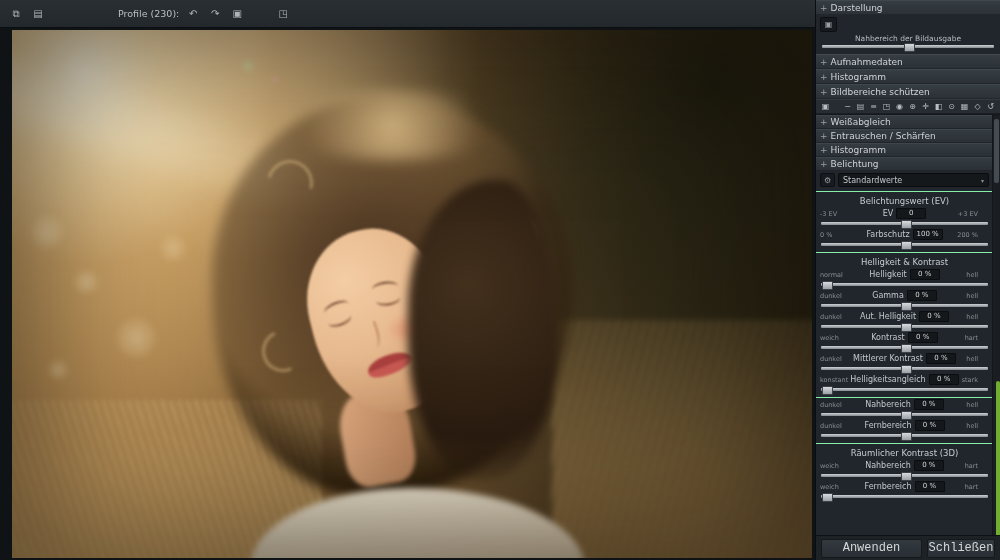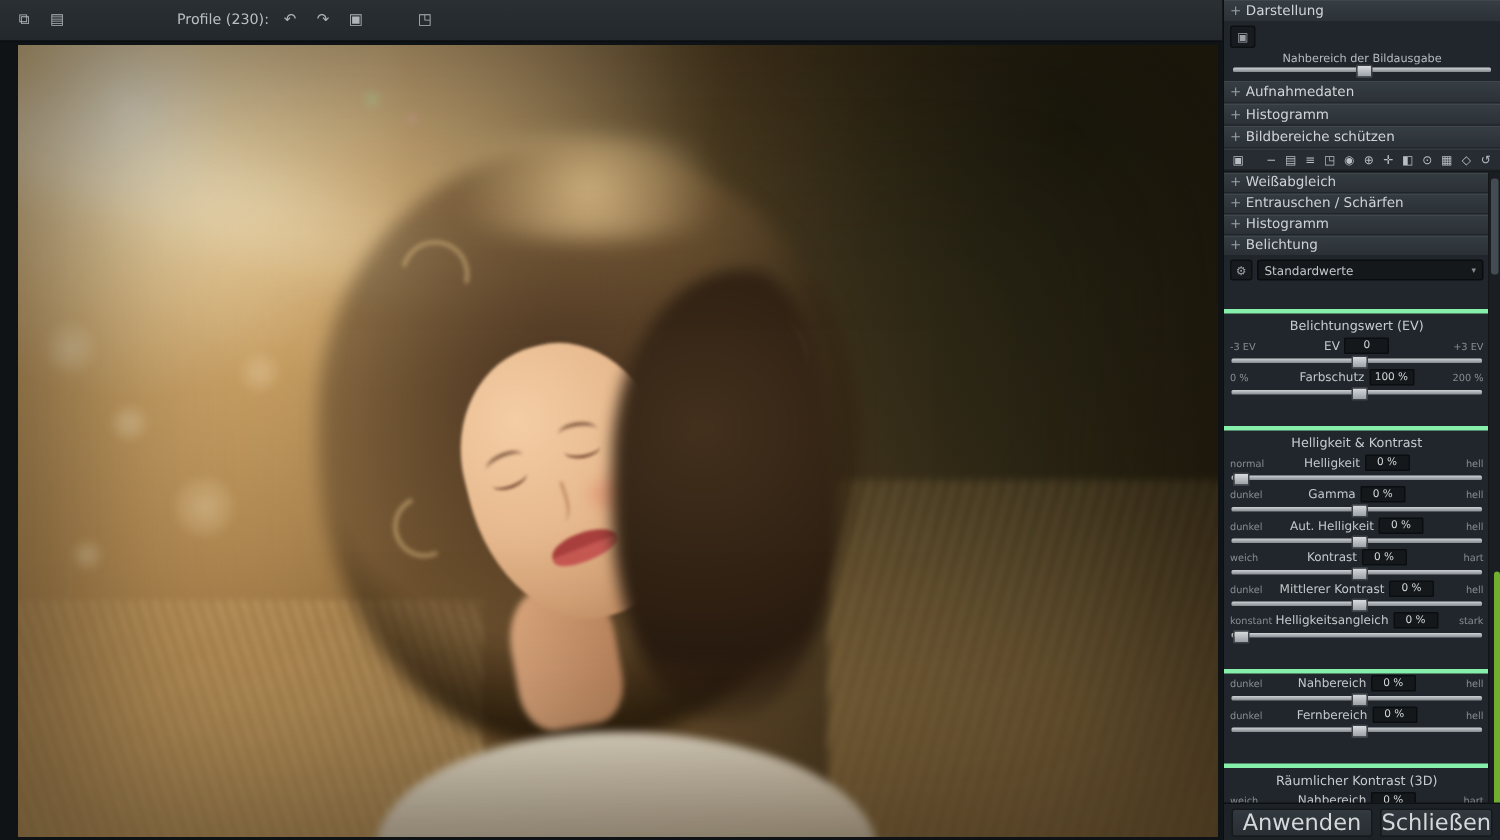--- a/index.html
+++ b/index.html
@@ -107,41 +107,41 @@
   .modules{position:absolute;left:0;top:0;right:7px;bottom:0;overflow:hidden;}
   .mod-head{height:12px;display:flex;align-items:center;padding:0 4px;font-size:9px;
     background:linear-gradient(#343b41,#2a3036);border-top:1px solid #3e454b;border-bottom:1px solid #20252a;
     color:#ced2d6;cursor:default;}
   .preset-row{display:flex;align-items:center;gap:3px;padding:2px 4px;}
   .gear-btn{width:13px;height:12px;background:#171b1f;border:1px solid #0d1013;border-radius:2px;
     color:#9aa0a5;font-size:8px;display:flex;align-items:center;justify-content:center;}
   .preset-select{flex:1;height:12px;background:#14181b;border:1px solid #0a0d0f;border-radius:2px;
     display:flex;align-items:center;padding:0 4px;font-size:8px;color:#c2c7cb;}
   .preset-select .caret{margin-left:auto;font-size:6px;color:#868c91;}
-  .group{border-top:3px solid #86efac;margin-top:17px;padding-top:1px;}
+  .group{border-top:1px solid #86efac;margin-top:2px;padding-top:1px;}
   .group:first-of-type{border-top:none;}
   .group-title{text-align:center;font-size:8.5px;color:#c6cbcf;padding:3px 0 2px;}
   .srow{position:relative;height:21px;margin:0 3px;}
   .lab-l{position:absolute;left:1px;top:2px;font-size:6.5px;color:#878d92;}
-  .lab-r{position:absolute;right:1px;top:2px;font-size:6.5px;color:#878d92;}
+  .lab-r{position:absolute;right:12px;top:2px;font-size:6.5px;color:#878d92;}
   .mid{position:absolute;left:0;right:0;top:0;height:11px;display:flex;justify-content:center;
     align-items:center;gap:3px;font-size:8px;color:#c3c8cc;}
   .valbox{min-width:28px;height:9px;background:#15181b;border:1px solid #0b0e10;color:#d3d7da;
     font-size:7px;text-align:center;line-height:9px;border-radius:1px;}
   .track{position:absolute;left:2px;right:2px;top:14px;height:3px;border-radius:1px;
     background:linear-gradient(#cfd3d6,#83898e);}
   .handle{position:absolute;top:-2px;width:9px;height:7px;margin-left:-4px;
     background:linear-gradient(#d8dbde,#9aa0a5);border:1px solid #3c4247;border-radius:1px;}
   .scrollbar{position:absolute;right:0;top:0;bottom:0;width:7px;background:#1a1e22;border-left:1px solid #14171a;}
   .scroll-thumb{position:absolute;left:1px;right:1px;top:4px;height:64px;background:#444c53;border-radius:2px;}
   .green-ind{position:absolute;right:0;width:4px;top:266px;height:156px;border-radius:2px;}
   .footer{height:24px;flex:0 0 24px;display:flex;align-items:center;gap:5px;padding:0 5px;
     background:#1d2226;border-top:1px solid #0e1114;}
   .btn{height:17px;background:linear-gradient(#32393f,#282e33);border:1px solid #15191c;border-radius:2px;
-    color:#d4d8db;font-size:15px;display:flex;align-items:center;justify-content:center;cursor:default;}
+    color:#d4d8db;font-size:12px;display:flex;align-items:center;justify-content:center;cursor:default;font-family:Liberation Mono, monospace;}
   .btn-apply{flex:1.5;}
   .btn-close{flex:1;}
 </style>
 </head>
 <body>
 
 <div class="app">
 
   <div class="left">
     <div class="topbar">

